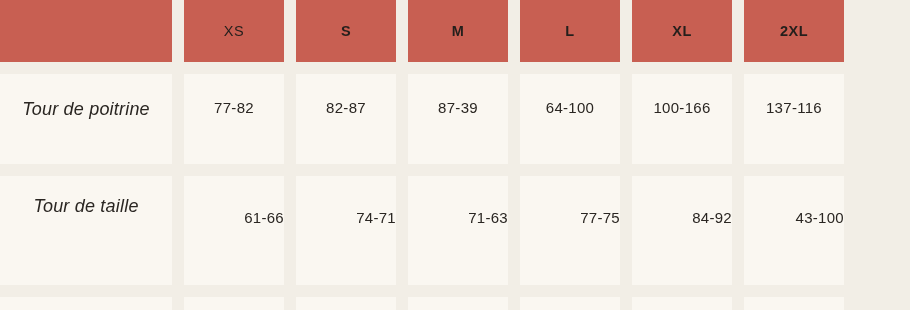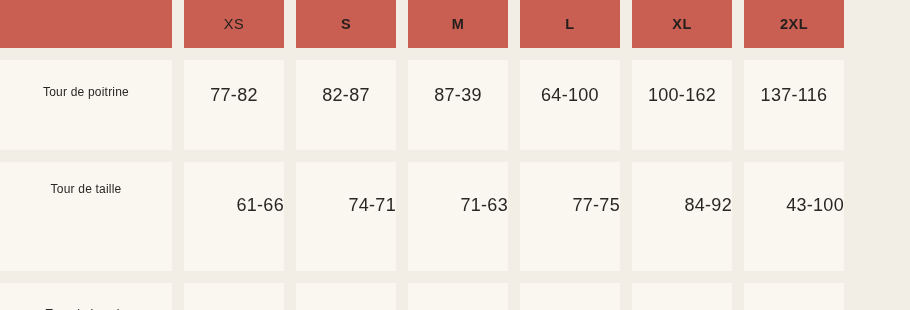--- a/index.html
+++ b/index.html
@@ -40,21 +40,21 @@
   .chart-table th,
   .chart-table td {
     padding: 0;
     margin: 0;
     text-align: center;
     vertical-align: middle;
   }
 
   
   .head-row th {
-    height: 48px;
+    height: 62px;
     background: #c85f52;
     color: #241f1c;
     font-size: 14.5px;
     font-weight: 700;
     letter-spacing: 0.4px;
   }
 
   .head-row th.head-blank {
     background: #c85f52;
   }
@@ -62,28 +62,29 @@
   
   .head-row th.weight-normal {
     font-weight: 400;
     letter-spacing: 0.6px;
   }
 
   
   .body-row td {
     background: #faf7f1;
     color: #2a2622;
-    font-size: 18px;
+    font-size: 15px;
     font-weight: 400;
     letter-spacing: 0.3px;
   }
 
   .body-row td.cell-label {
-    font-size: 12px;
+    font-size: 18px;
     letter-spacing: 0.2px;
+    font-style: italic;
   }
 
   .row-1 td { height: 65px; }
   .row-2 td { height: 76px; }
   .row-3 td { height: 82px; }
 
   
   .row-2 td.cell-label {
     vertical-align: top;
     padding-top: 20px;
@@ -136,21 +137,21 @@
         <th>2XL</th>
       </tr>
     </thead>
     <tbody>
       <tr class="body-row row-1">
         <td class="cell-label">Tour de poitrine</td>
         <td class="cell-value">77-82</td>
         <td class="cell-value">82-87</td>
         <td class="cell-value">87-39</td>
         <td class="cell-value">64-100</td>
-        <td class="cell-value">100-162</td>
+        <td class="cell-value">100-166</td>
         <td class="cell-value">137-116</td>
       </tr>
       <tr class="body-row row-2">
         <td class="cell-label">Tour de taille</td>
         <td class="cell-value">61-66</td>
         <td class="cell-value">74-71</td>
         <td class="cell-value">71-63</td>
         <td class="cell-value">77-75</td>
         <td class="cell-value">84-92</td>
         <td class="cell-value">43-100</td>

